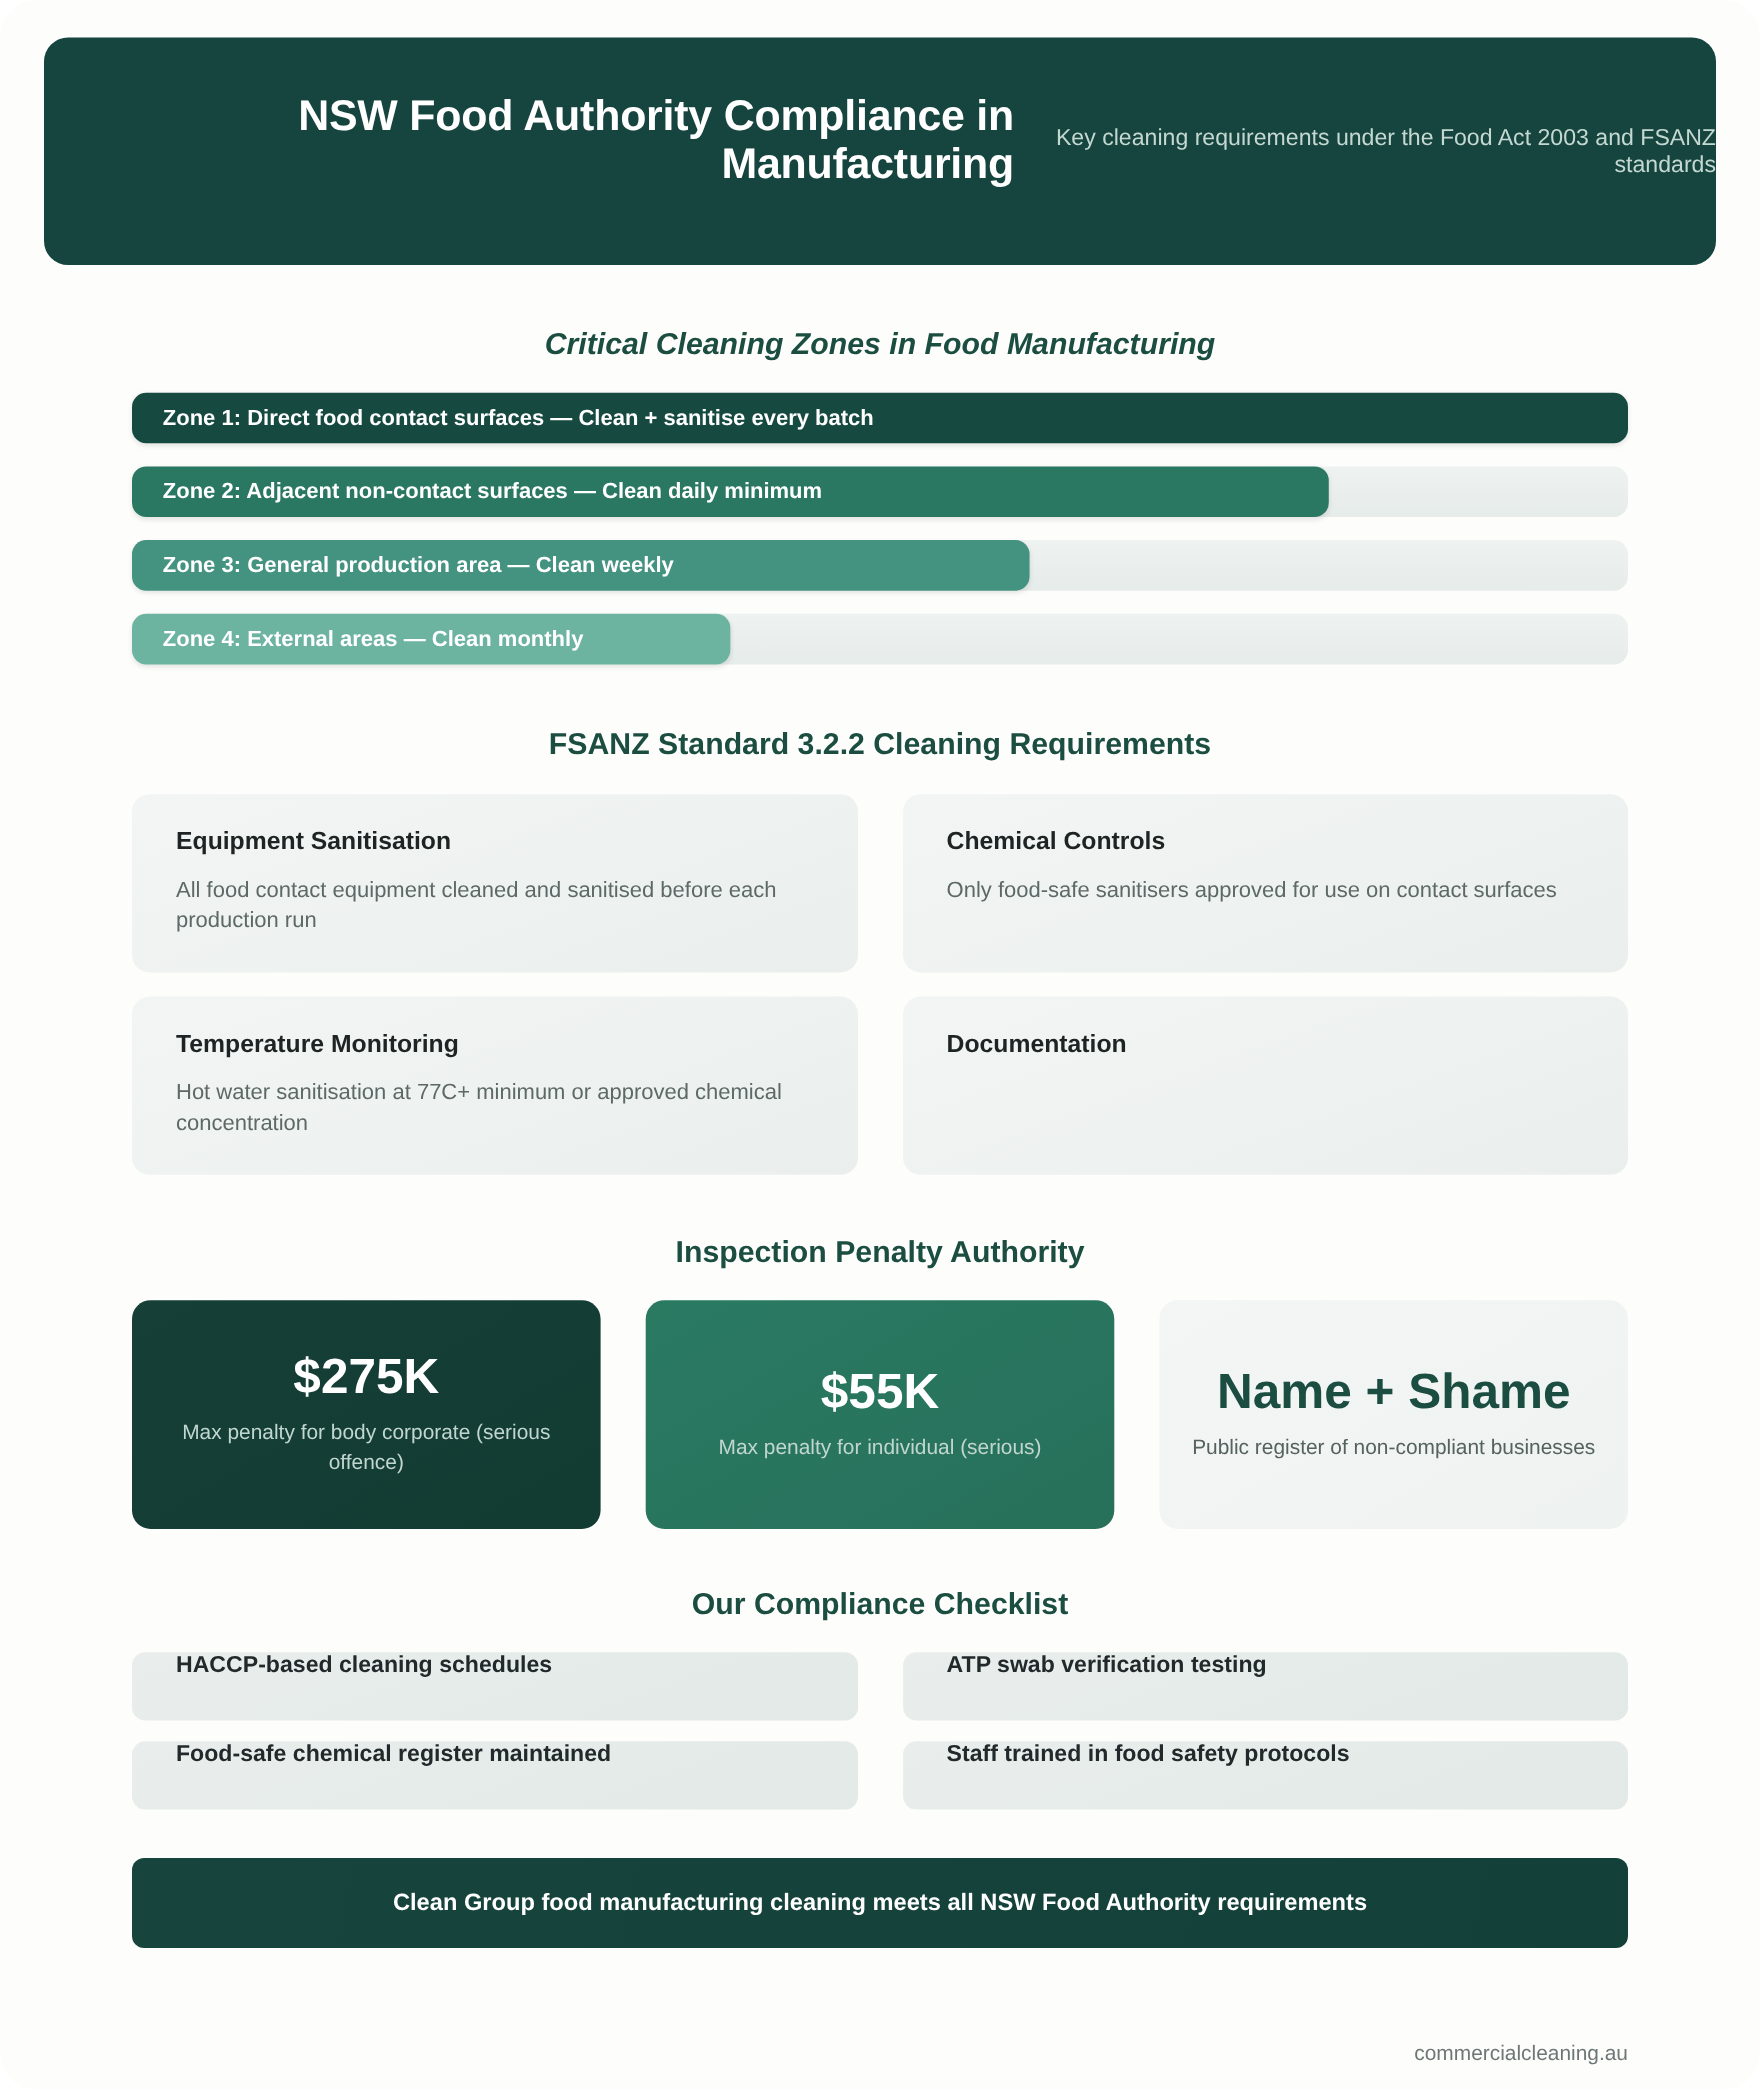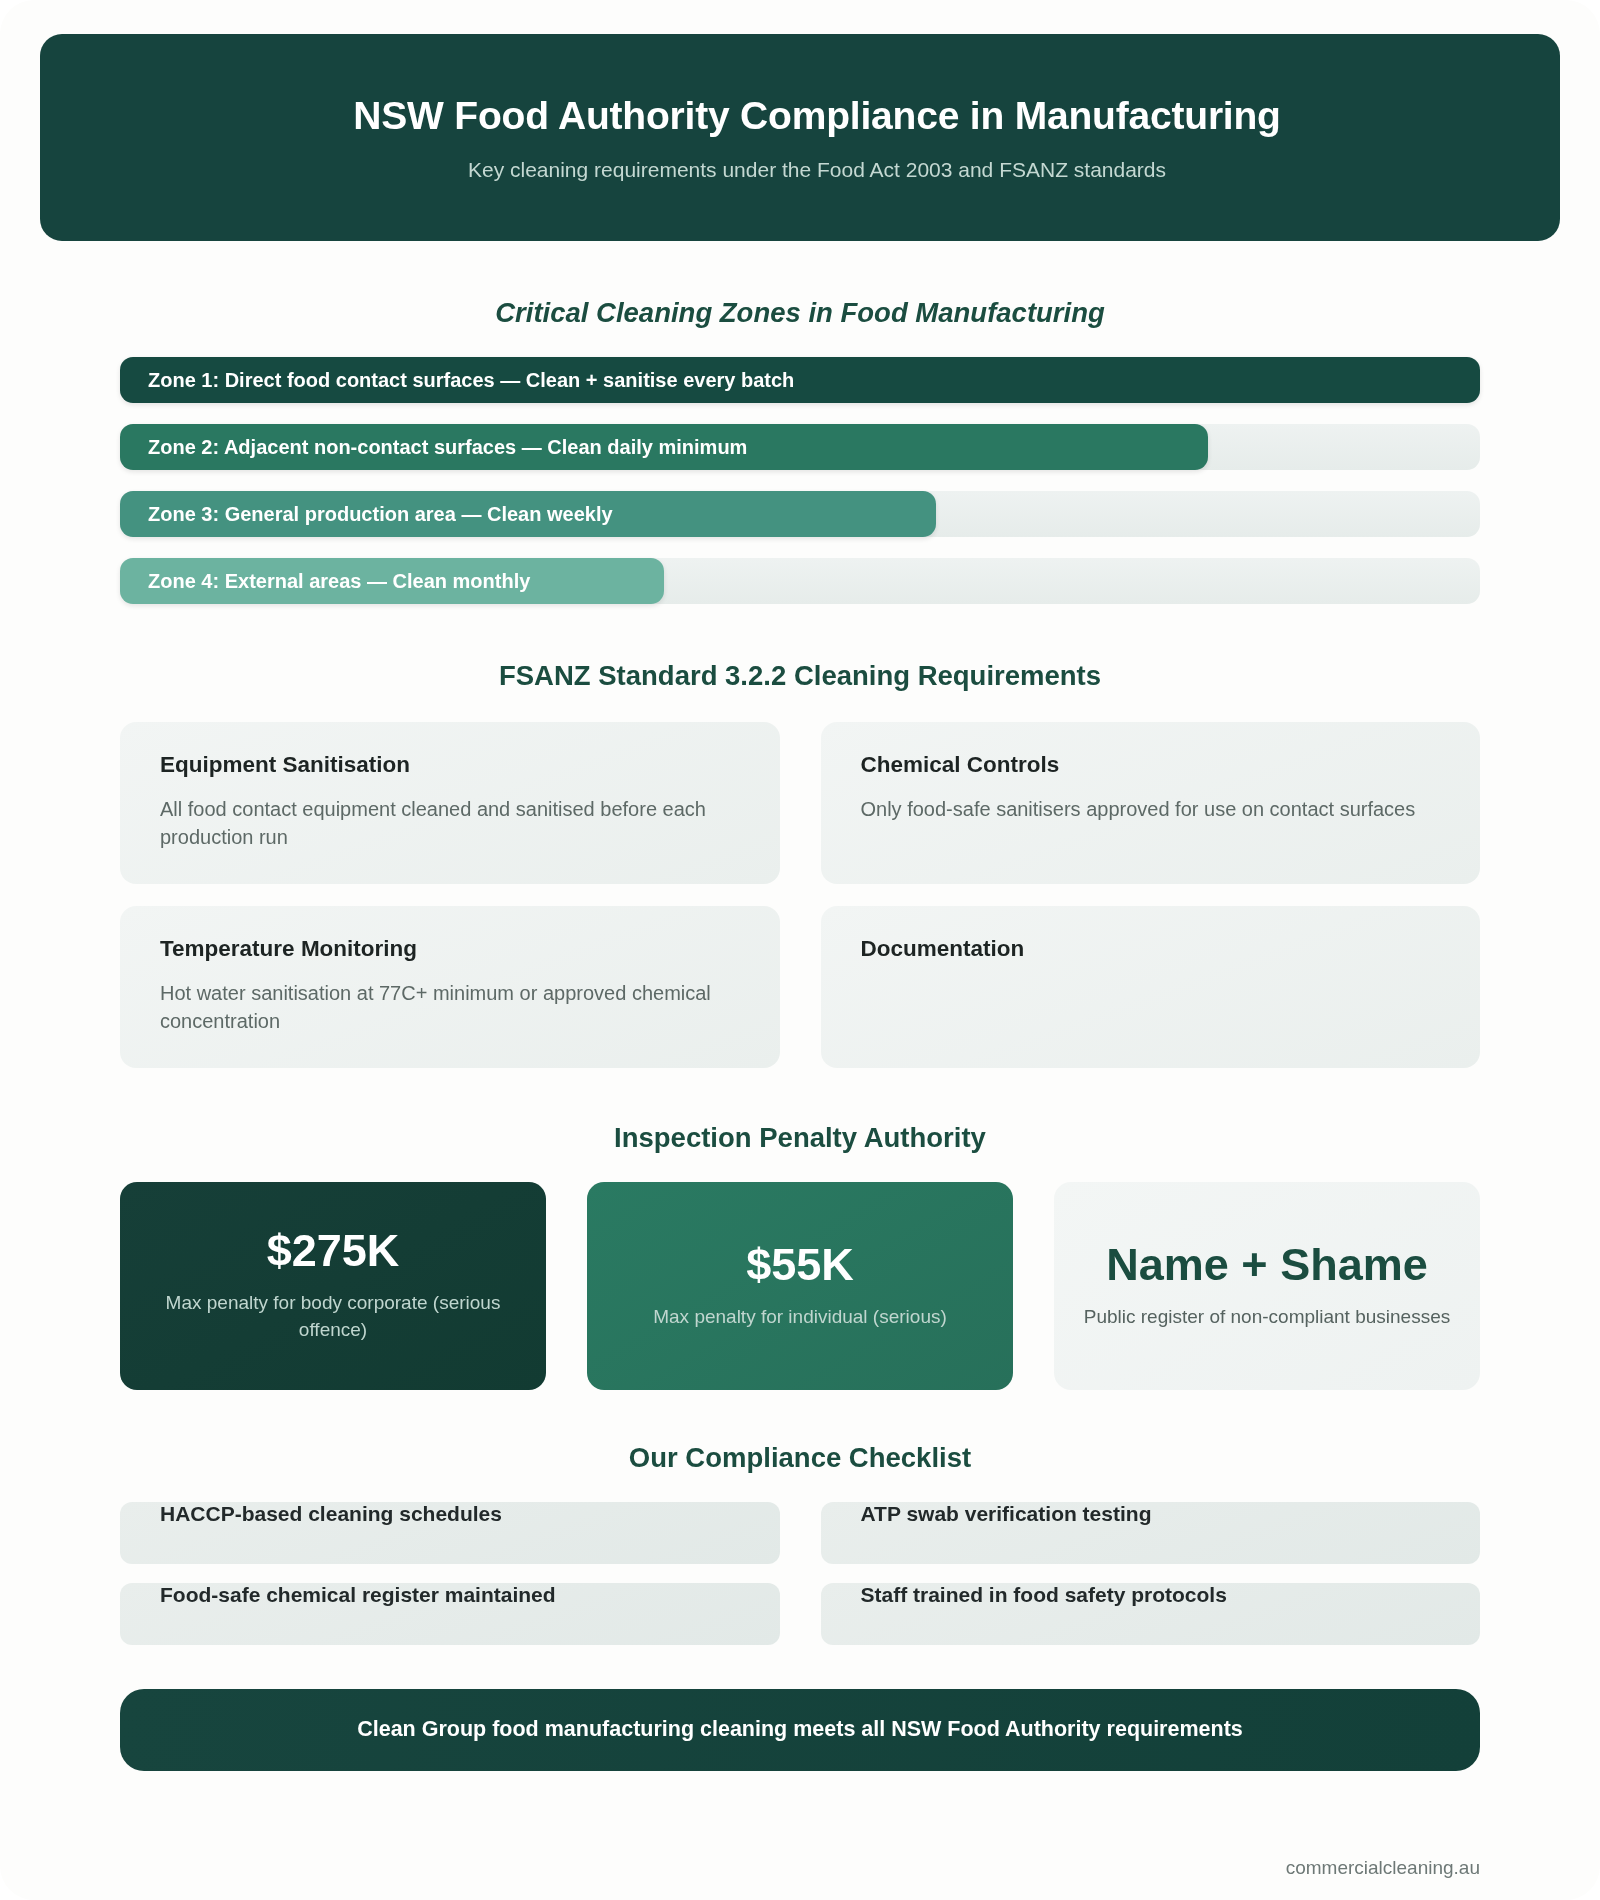--- a/index.html
+++ b/index.html
@@ -20,21 +20,21 @@
     overflow: hidden;
   }
 
   
   .header {
     margin: 34px 40px 0 40px;
     height: 207px;
     background: #16443e;
     border-radius: 22px;
     display: flex;
-    flex-direction: column;
+    flex-direction: row;
     align-items: center;
     justify-content: center;
     text-align: right;
     padding-left: 34px;
   }
   .header-title {
     color: #ffffff;
     font-size: 39px;
     font-weight: bold;
     letter-spacing: -0.2px;
@@ -171,21 +171,21 @@
     color: #22292a;
     font-size: 21px;
     font-weight: bold;
   }
 
   
   .footer-banner {
     margin: 44px 120px 0 120px;
     height: 82px;
     background: linear-gradient(100deg, #17453e 0%, #134039 100%);
-    border-radius: 24px;
+    border-radius: 11px;
     display: flex;
     align-items: center;
     justify-content: center;
   }
   .footer-banner-text {
     color: #ffffff;
     font-size: 21.5px;
     font-weight: bold;
   }
 

